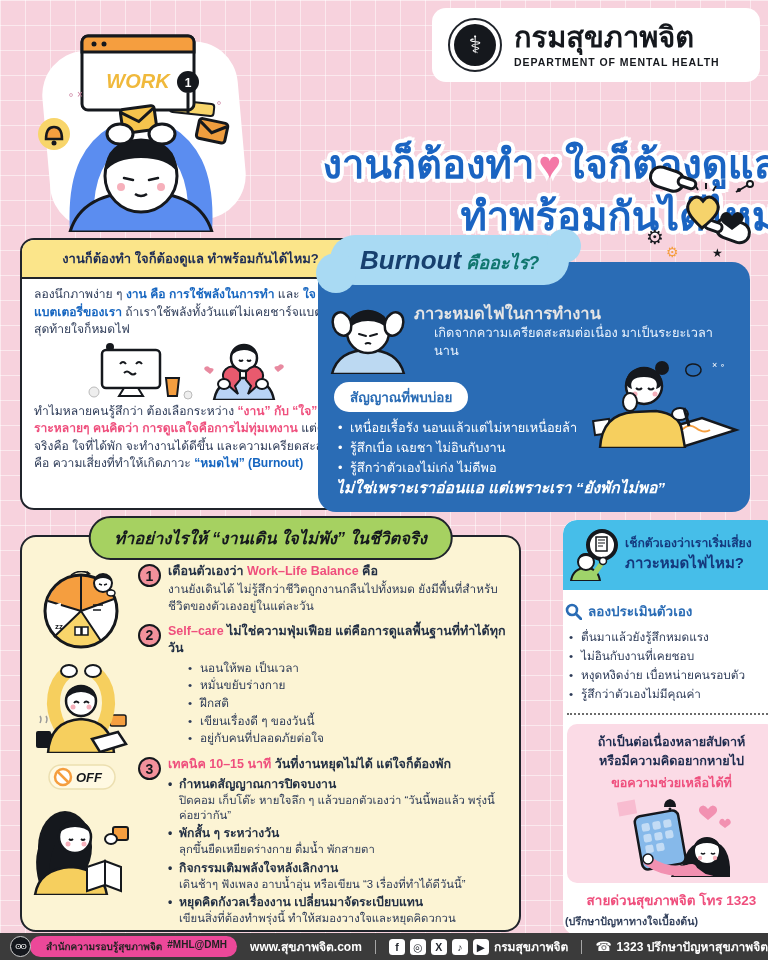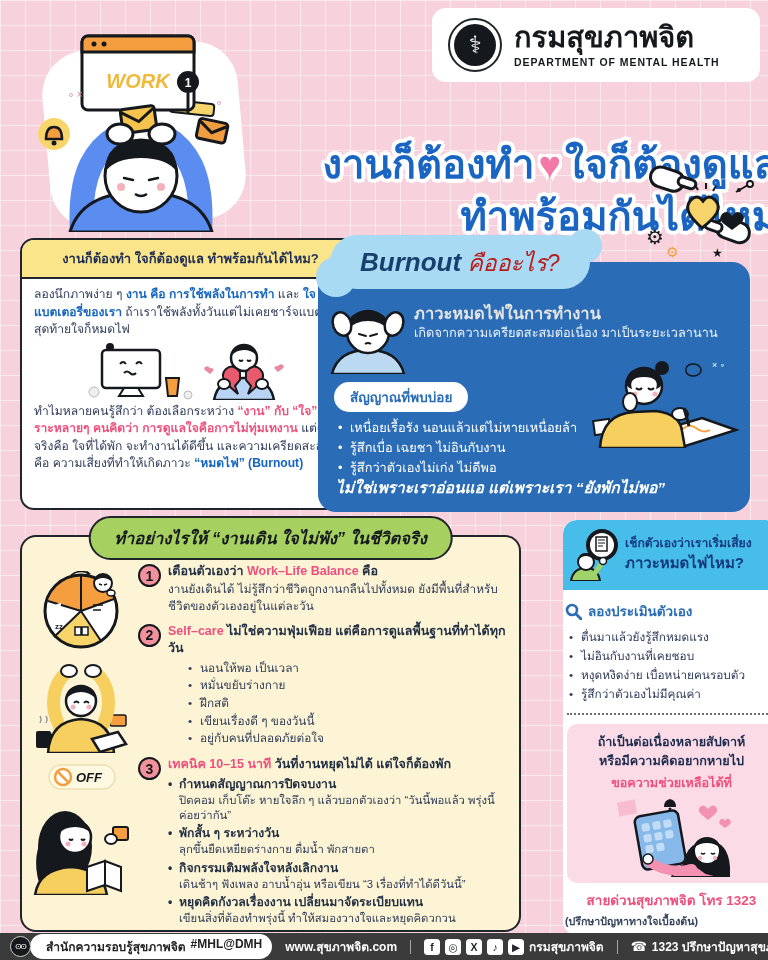--- a/index.html
+++ b/index.html
@@ -33,25 +33,25 @@
     font-weight:800;font-size:13px;color:#1d2c55;}
   .intro-body{padding:7px 12px 0;font-size:12.1px;line-height:1.45;color:#2c3a57;}
   .seg-blue{color:#1565c0;font-weight:800;}
   .seg-pink{color:#ef4f7d;font-weight:800;}
   
   .burnout-card{top:262px;left:318px;width:432px;height:250px;background:#2a6cb5;border-radius:18px;}
   .cloud{position:absolute;top:-27px;left:12px;background:#a9daf3;border-radius:34px;padding:10px 30px 8px;white-space:nowrap;}
   .cloud:before{content:"";position:absolute;left:-14px;bottom:-8px;width:40px;height:40px;border-radius:50%;background:#a9daf3;}
   .cloud:after{content:"";position:absolute;right:-12px;top:-6px;width:34px;height:34px;border-radius:50%;background:#a9daf3;}
   .bb-en{font-size:26px;font-weight:800;font-style:italic;color:#17406e;position:relative;z-index:1;}
-  .bb-th{font-size:23px;font-weight:400;font-style:italic;color:#b91c1c;position:relative;z-index:1;}
+  .bb-th{font-size:18px;font-weight:700;font-style:italic;color:#0f766e;position:relative;z-index:1;}
   .bc-row1{display:flex;align-items:flex-start;padding:40px 14px 0 8px;}
   .bc-text{padding-left:4px;}
   .bc-heading{font-size:16.5px;font-weight:800;color:#e5e5e5;line-height:1.35;}
-  .bc-sub{font-size:12.8px;color:#e9f2fd;line-height:1.35;}
+  .bc-sub{font-size:12.8px;color:#e9f2fd;line-height:1.35;margin-left:20px;}
   .bc-pill{display:inline-block;background:#fff;color:#2a6cb5;font-weight:800;font-size:13.5px;
     border-radius:999px;padding:4px 16px;margin:8px 0 4px 16px;}
   ul.blist{margin:2px 8px 0 20px;padding:0;list-style:none;}
   ul.blist li{position:relative;padding-left:12px;}
   ul.blist li:before{content:"•";position:absolute;left:0;}
   .bc-list li{font-size:12.8px;color:#fff;line-height:1.55;max-width:252px;}
   .bc-woman{position:absolute;right:6px;top:94px;}
   .bc-quote{position:absolute;left:18px;right:10px;bottom:12px;font-style:italic;font-weight:800;
     font-size:15.5px;color:#fff;}
   
@@ -85,21 +85,21 @@
   .cc-pink{background:#fbdbe6;border-radius:10px;margin:0 2px;padding:9px 4px 2px;text-align:center;}
   .warn{font-size:12.6px;font-weight:800;color:#1d2b4e;line-height:1.5;}
   .help{font-size:12.6px;font-weight:800;color:#ef4f7d;margin-top:2px;}
   .hotline{text-align:center;font-size:13.5px;font-weight:800;color:#ef4f7d;margin-top:6px;}
   .hot-note{text-align:left;font-size:10.6px;font-weight:700;color:#33415c;margin-top:2px;}
   
   .footerbar{left:0;bottom:0;width:768px;height:27px;background:#3b3b3b;display:flex;align-items:center;
     padding:0 10px;gap:13px;color:#fff;}
   .owl{width:21px;height:21px;border-radius:50%;background:#15181d;border:1.5px solid #cfcfcf;flex:none;
     position:relative;z-index:1;display:flex;align-items:center;justify-content:center;font-size:8px;color:#fff;letter-spacing:-1px;}
-  .fpill{background:#ffffff;color:#222;font-weight:700;font-size:12px;border-radius:999px;
+  .fpill{background:#ec4899;color:#222;font-weight:700;font-size:10px;border-radius:999px;
     padding:3px 10px 3px 16px;margin-left:-14px;white-space:nowrap;display:flex;gap:5px;}
   .fsite{font-size:12px;font-weight:700;white-space:nowrap;}
   .fdiv{width:1px;height:14px;background:rgba(255,255,255,.55);flex:none;}
   .socials{display:flex;gap:5px;align-items:center;}
   .sico{width:16px;height:16px;background:#fff;color:#23272e;border-radius:3.5px;font-size:10.5px;
     font-weight:800;display:flex;align-items:center;justify-content:center;}
   .fsoc-label,.fphone{font-size:12px;font-weight:700;white-space:nowrap;}
   .fphone{display:flex;gap:5px;align-items:center;}
   .phone-glyph{font-size:13px;}
   svg text{font-family:"Liberation Sans","DejaVu Sans",sans-serif;}

